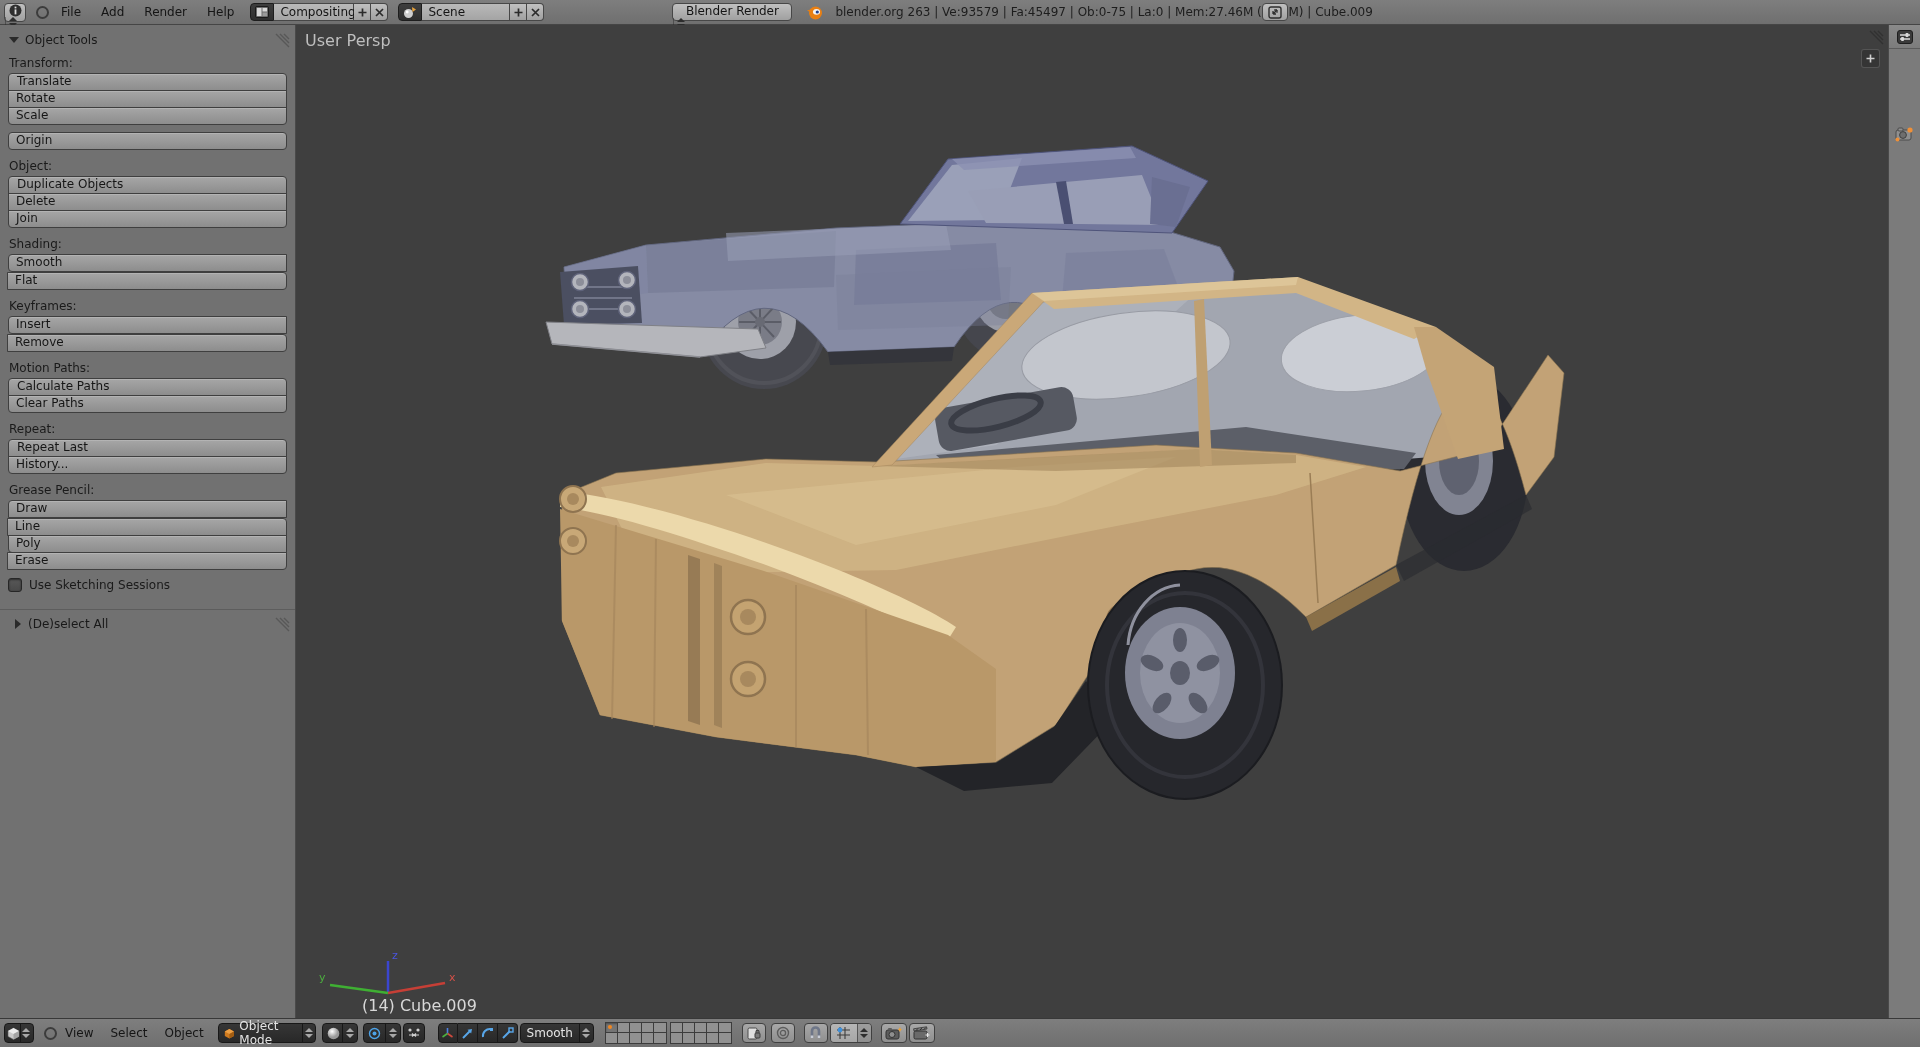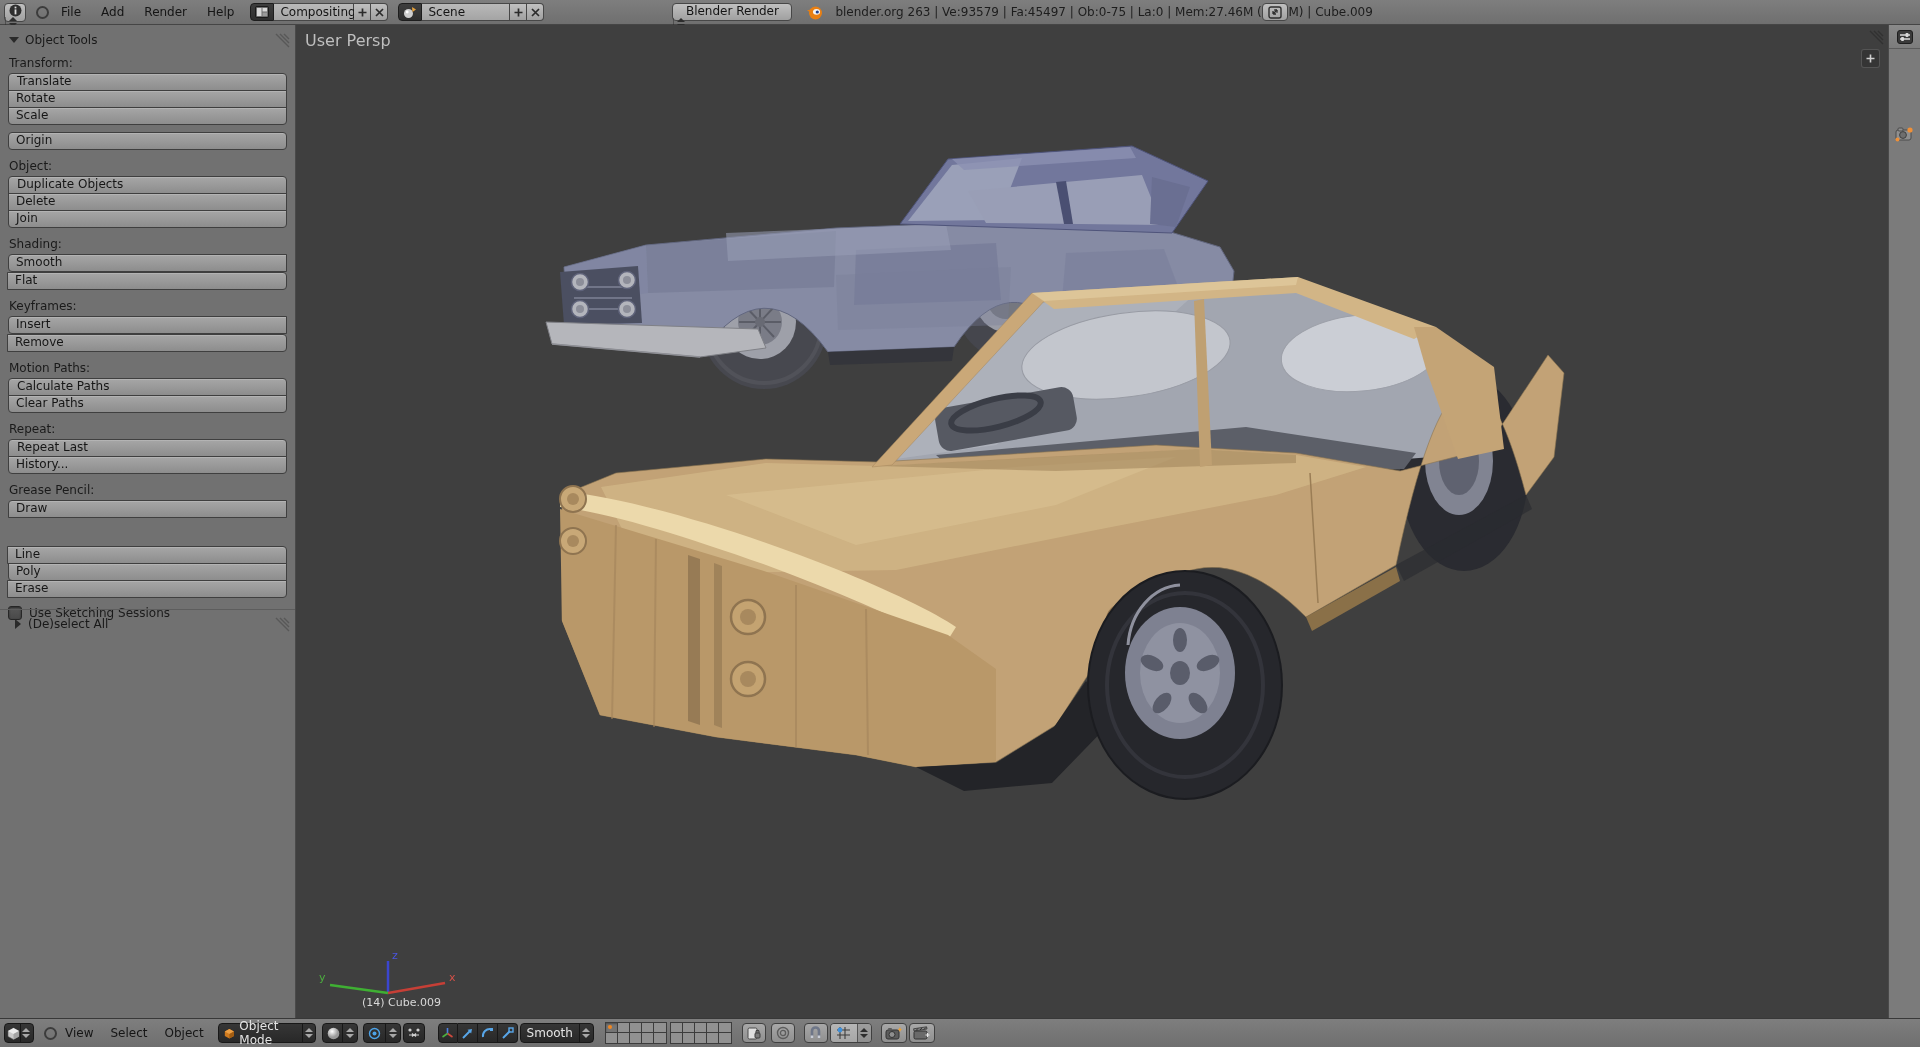--- a/index.html
+++ b/index.html
@@ -55,33 +55,33 @@
   .tbtn{height:16px;line-height:15px;font-size:12px;color:#161616;background:linear-gradient(#a6a6a6,#8d8d8d);
         border:1px solid #3f3f3f;padding:0 0 0 7px;box-shadow:inset 0 1px 0 rgba(255,255,255,.16);cursor:default;}
   .btns.stack .tbtn{border-radius:0;margin-top:-1px;}
   .btns.stack .tbtn:first-child{border-radius:4px 4px 0 0;margin-top:0;padding-left:8px;}
   .btns.stack .tbtn:last-child{border-radius:0 0 4px 4px;}
   .btns.single .tbtn{border-radius:4px;}
   .btns.row,.btns.grid2{display:grid;grid-template-columns:1fr;}
   .btns.row .tbtn:first-child{border-radius:4px 0 0 4px;}
   .btns.row .tbtn:last-child{border-radius:0 4px 4px 0;margin-left:-1px;}
   .btns.grid2 .tbtn:nth-child(1){border-radius:4px 0 0 0;}
-  .btns.grid2 .tbtn:nth-child(2){border-radius:0 4px 0 0;margin-left:-1px;margin-top:28px;}
+  .btns.grid2 .tbtn:nth-child(2){border-radius:0 4px 0 0;margin-left:-1px;}
   .btns.grid2 .tbtn:nth-child(3){border-radius:0 0 0 4px;margin-top:-1px;}
   .btns.grid2 .tbtn:nth-child(4){border-radius:0 0 4px 0;margin-left:-1px;margin-top:-1px;}
   .chkrow{display:flex;align-items:center;gap:7px;margin-top:8px;color:#1a1a1a;}
   .chk{width:12px;height:12px;border-radius:3px;border:1px solid #262626;background:linear-gradient(#585858,#494949);
        box-shadow:inset 0 1px 2px rgba(0,0,0,.5);}
   .shelf-div{position:absolute;left:0;top:584px;width:100%;border-top:1px solid #5d5d5d;}
   .collapsed-panel{position:absolute;left:15px;top:592px;width:280px;display:flex;align-items:center;gap:7px;color:#191919;}
   .grip{position:absolute;}
   
   .vp{position:absolute;left:296px;top:25px;width:1592px;height:993px;background:#3f3f3f;overflow:hidden;}
   .vp-label{position:absolute;left:9px;top:6px;color:#bfbfbf;font-size:16px;}
-  .obj-label{position:absolute;left:66px;top:971px;color:#d8d8d8;font-size:11px;}
+  .obj-label{position:absolute;left:66px;top:971px;color:#d8d8d8;font-size:16px;}
   .vp-plus{position:absolute;right:8px;top:24px;width:17px;height:17px;border-radius:3px;
            background:rgba(45,45,45,.55);border:1px solid rgba(110,110,110,.55);
            display:flex;align-items:center;justify-content:center;}
   .scene-svg{position:absolute;left:0;top:0;}
   .axis-svg{position:absolute;left:20px;top:920px;}
   
   .rstrip{position:absolute;left:1888px;top:25px;width:32px;height:993px;background:#7b7b7b;
           border-left:1px solid #4a4a4a;box-sizing:border-box;}
   .rstrip .rhdr{height:23px;background:linear-gradient(#8a8a8a,#7c7c7c);border-bottom:1px solid #5c5c5c;
           display:flex;align-items:center;justify-content:center;}

